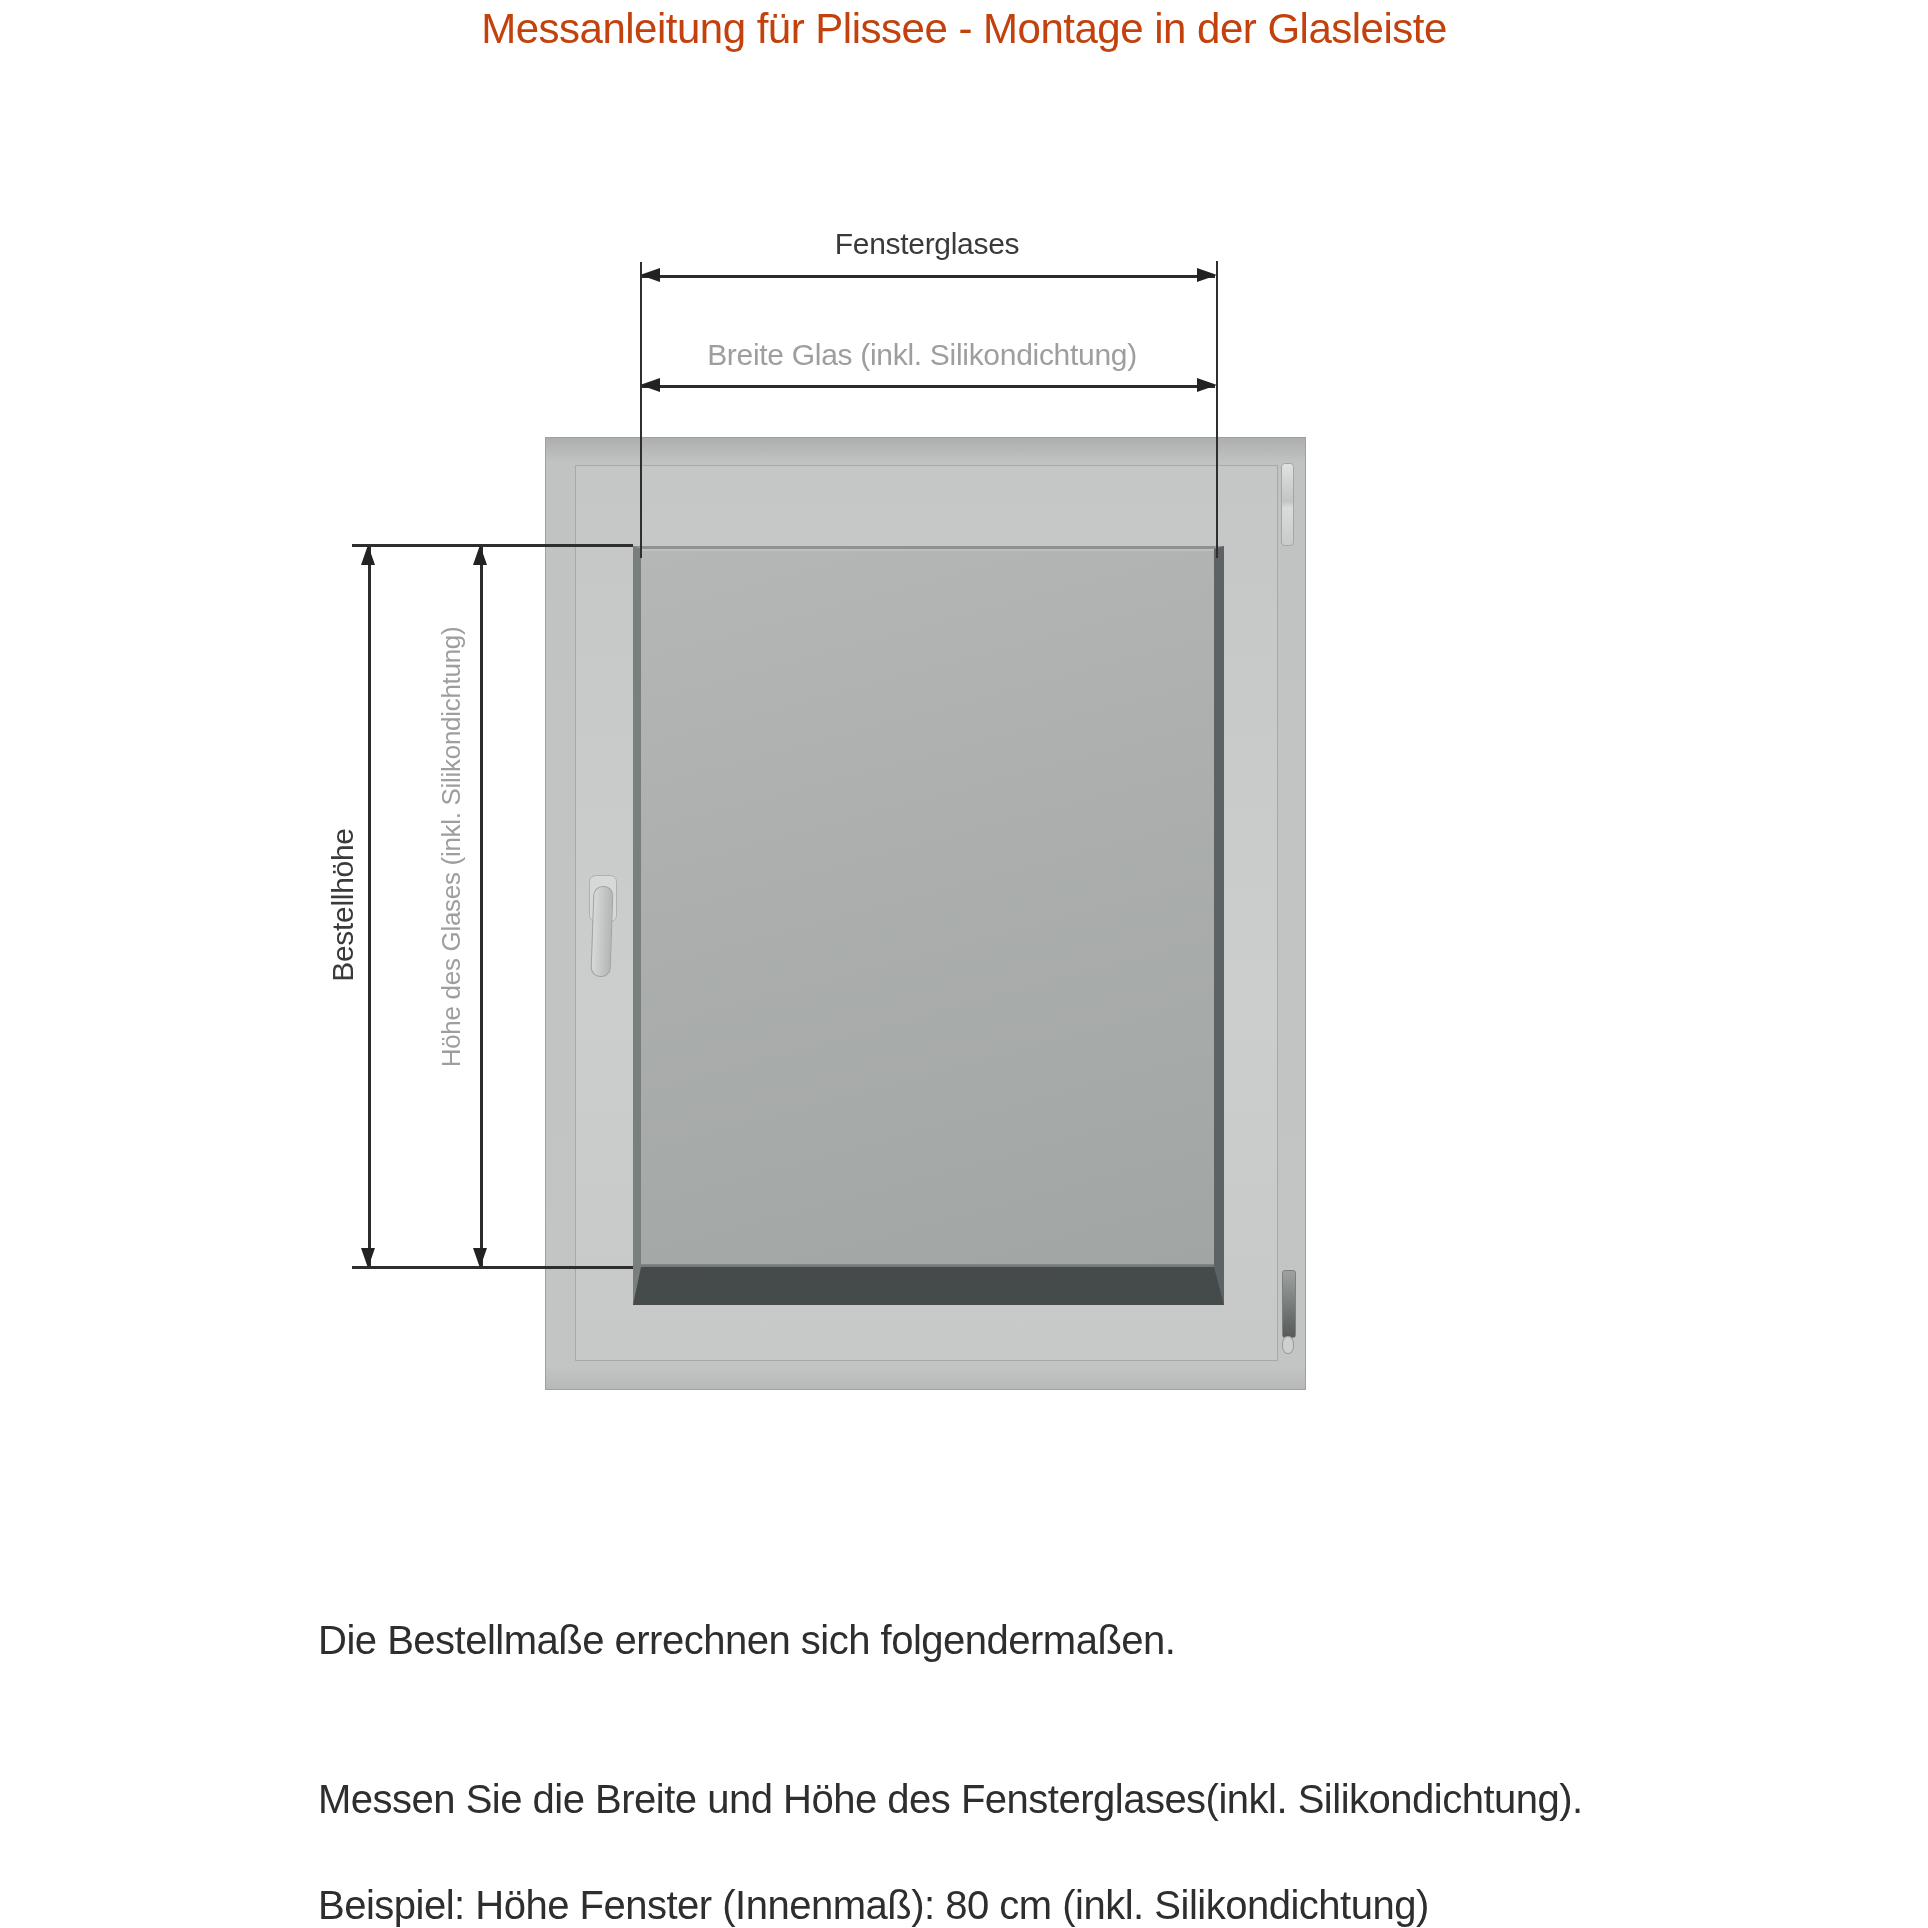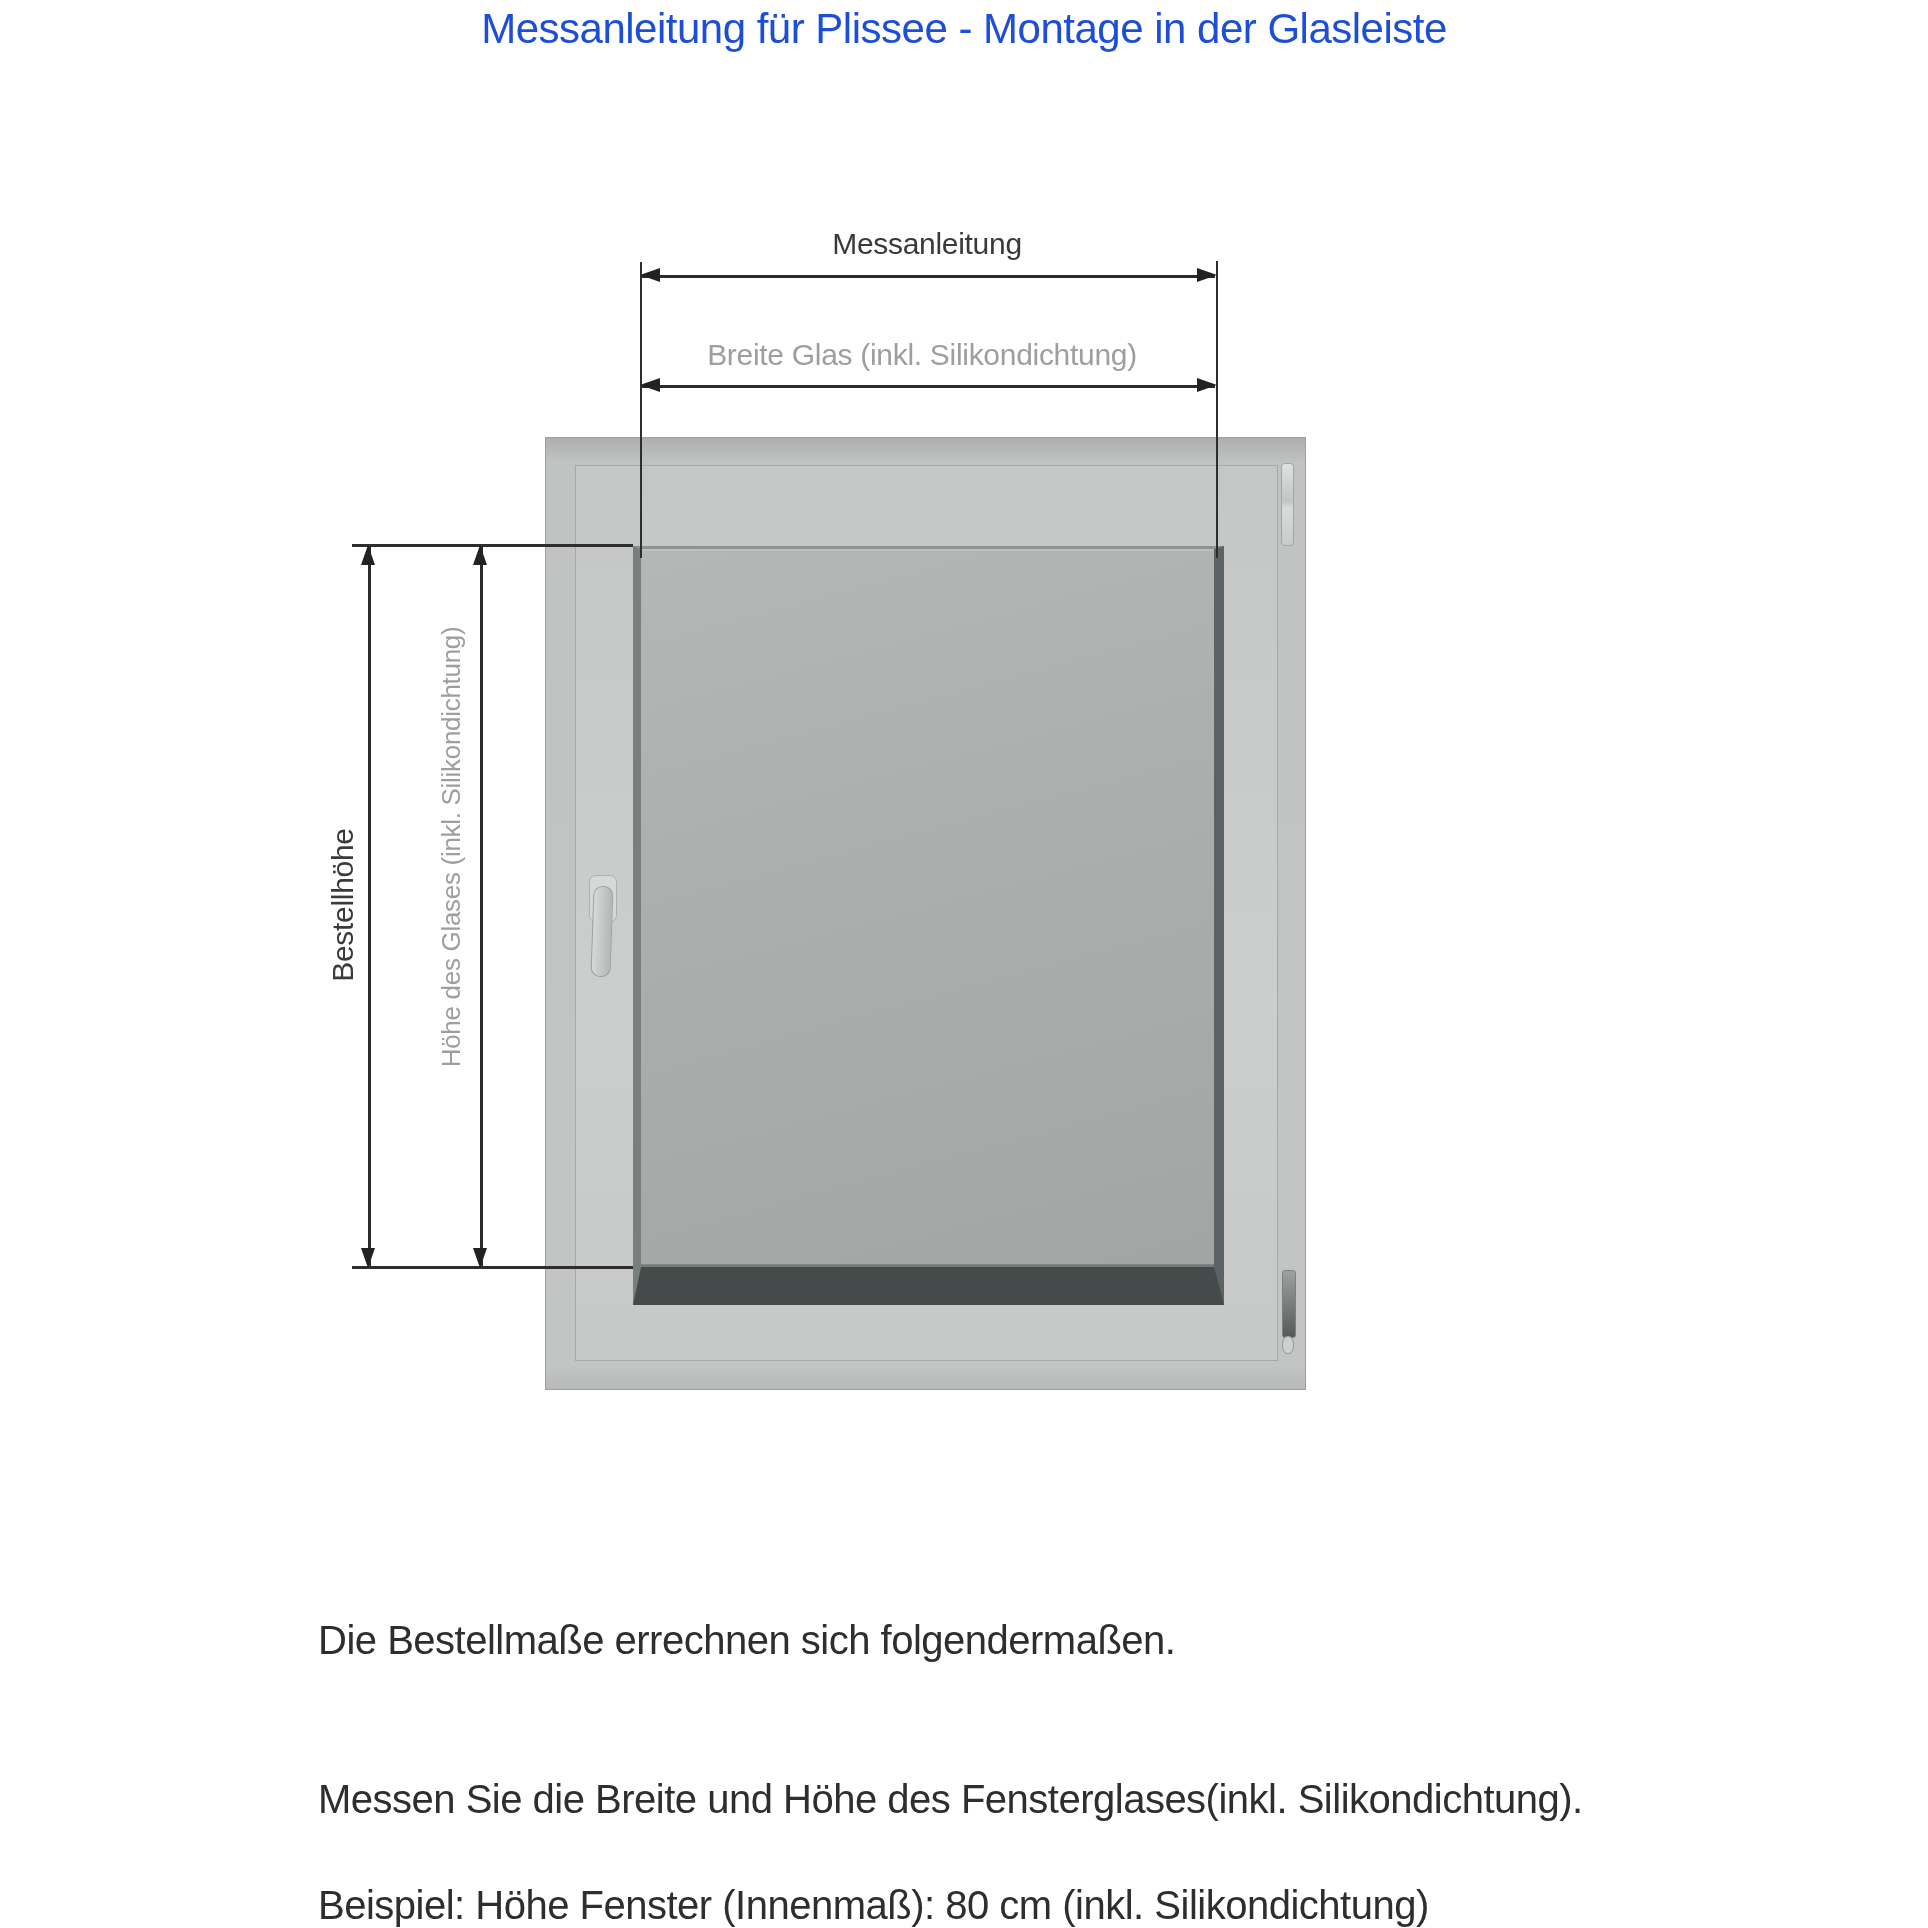--- a/index.html
+++ b/index.html
@@ -3,21 +3,21 @@
 <meta charset="utf-8">
 <style>
   html,body{margin:0;padding:0;background:#ffffff;}
   #page{
     position:relative;width:1928px;height:1928px;background:#ffffff;overflow:hidden;
     font-family:"Liberation Sans",sans-serif;color:#2b2b2b;
   }
   
   .title{
     position:absolute;left:0;top:0;width:100%;text-align:center;
-    font-size:42px;line-height:58px;letter-spacing:-0.5px;color:#1d4ed8;
+    font-size:42px;line-height:58px;letter-spacing:-0.5px;color:#c2410c;
     white-space:pre;
   }
   
   .win-frame{
     position:absolute;left:545px;top:437px;width:761px;height:953px;
     background:linear-gradient(180deg,#acafad 0px,#c0c3c1 24.5px,#c2c5c3 calc(100% - 22.6px),#b6b9b7 100%);
     border:0.9px solid #9da09e;box-sizing:border-box;
   }
   .win-sash{
     position:absolute;left:575px;top:465px;width:703px;height:896px;box-sizing:border-box;
@@ -99,21 +99,21 @@
 
     <div class="ext" style="left:640px;top:262px;width:1.9px;height:296px;"></div>
     <div class="ext" style="left:1216px;top:261px;width:1.9px;height:297px;"></div>
     <div class="ext" style="left:352px;top:544px;width:281px;height:2.8px;"></div>
     <div class="ext" style="left:352px;top:1266px;width:281px;height:2.8px;"></div>
 
     <div class="dim-h" style="left:642px;top:275px;width:573px;">
       <div class="arr a-left"></div>
       <div class="arr a-right"></div>
     </div>
-    <div class="dim-label" style="left:927px;top:244px;">Messanleitung</div>
+    <div class="dim-label" style="left:927px;top:244px;">Fensterglases</div>
 
     <div class="dim-h" style="left:642px;top:385px;width:573px;">
       <div class="arr a-left"></div>
       <div class="arr a-right"></div>
     </div>
     <div class="dim-label gray" style="left:922px;top:355px;">Breite Glas (inkl. Silikondichtung)</div>
 
     <div class="dim-v" style="left:368px;top:547px;height:719px;">
       <div class="arr a-up"></div>
       <div class="arr a-down"></div>

